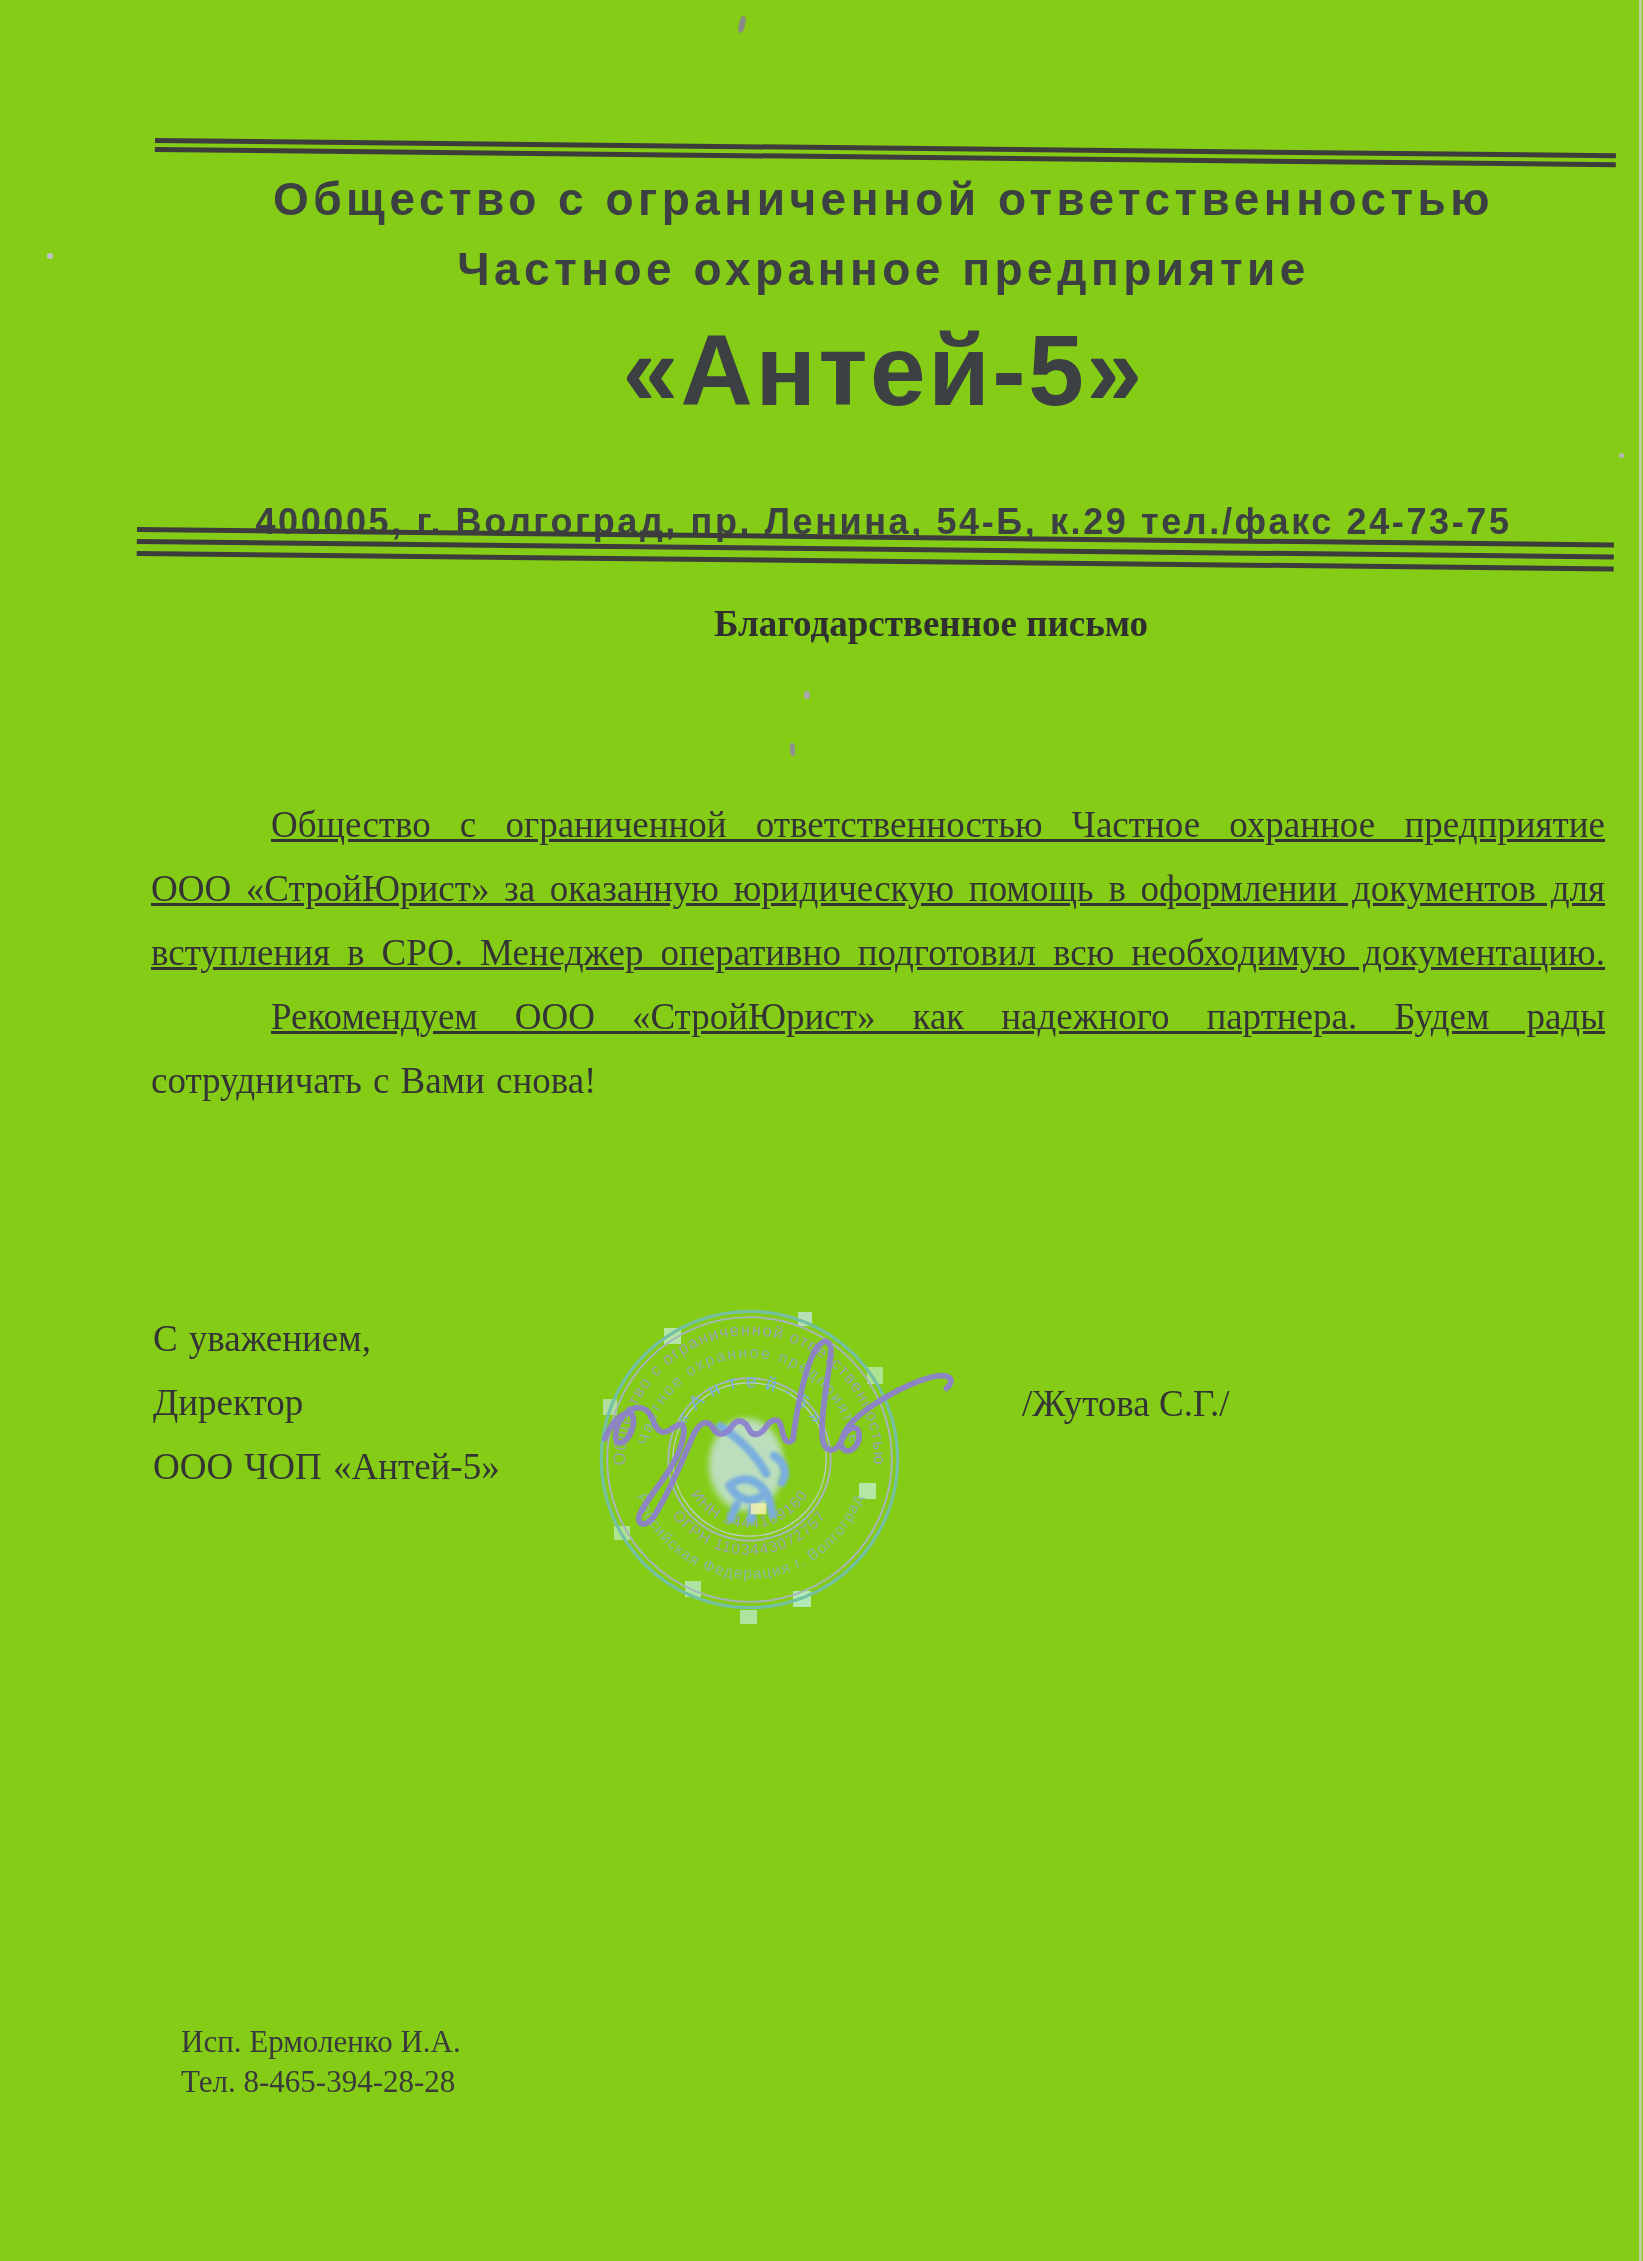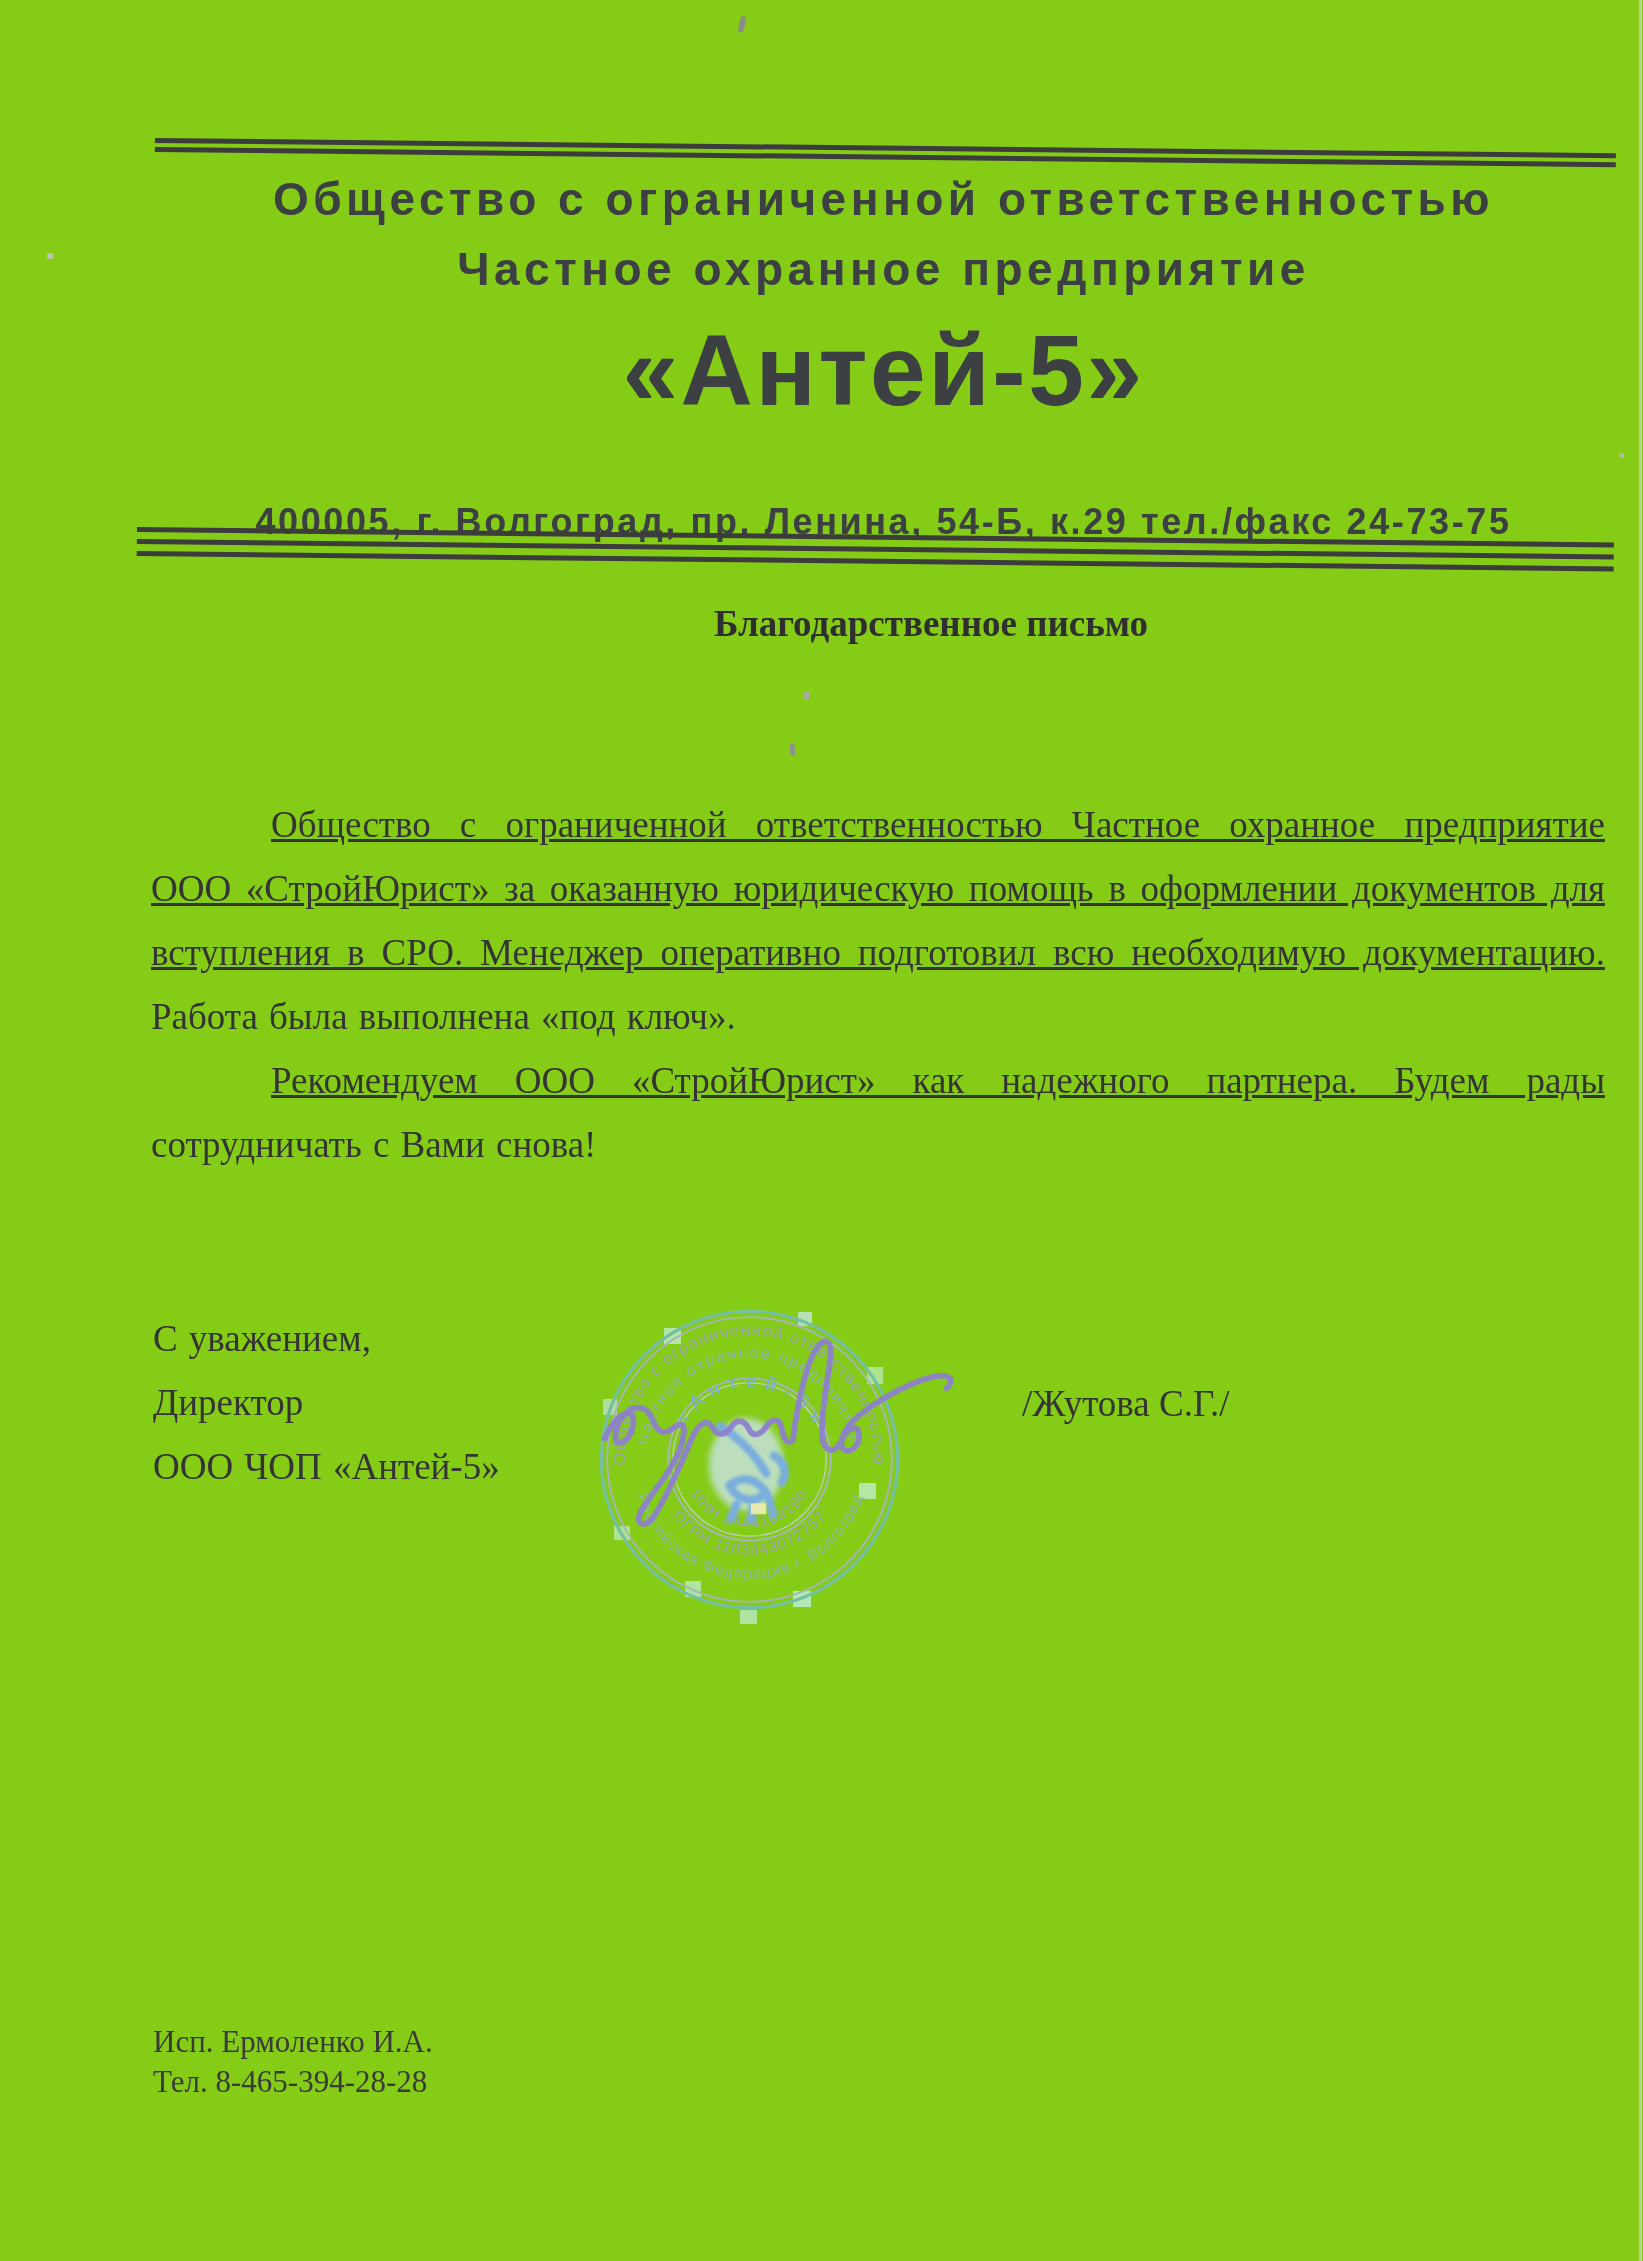--- a/index.html
+++ b/index.html
@@ -51,21 +51,21 @@
   
   #closing-block{position:absolute;left:153px;top:1307px;width:580px;}
   #closing-block .bodyline{height:64px;}
   #signer-name{
     position:absolute;left:1022px;top:1372px;
     font-size:37px;line-height:64px;color:#343434;white-space:nowrap;
   }
 
   
   #footer-block{position:absolute;left:153px;top:2022px;}
-  #footer-block div{font-size:31px;line-height:40px;color:#3a3a3a;white-space:nowrap;}
+  #footer-block div{font-size:31px;line-height:40px;color:#3a3a3a;white-space:nowrap;margin-left:28px;}
 
   
   #stamp-svg{position:absolute;left:582px;top:1292px;z-index:2;}
   #signature-svg{position:absolute;left:580px;top:1302px;z-index:3;}
   .stamp-arc{
     font-family:"Liberation Sans", sans-serif;
     fill:var(--text-gray,#98a2aa);
   }
   .artifact{position:absolute;z-index:1;}
 
@@ -100,21 +100,20 @@
     <div class="rule"></div>
     <div class="rule"></div>
   </div>
 
   <div id="letter-title">Благодарственное письмо</div>
 
   <div id="body-block">
     <div class="bodyline j i">Общество с ограниченной ответственностью Частное охранное предприятие</div>
     <div class="bodyline j">ООО «СтройЮрист» за оказанную юридическую помощь в оформлении документов для</div>
     <div class="bodyline j">вступления в СРО. Менеджер оперативно подготовил всю необходимую документацию.</div>
-    <div class="bodyline">Работа была выполнена «под ключ».</div>
     <div class="bodyline j i">Рекомендуем ООО «СтройЮрист» как надежного партнера. Будем рады</div>
     <div class="bodyline">сотрудничать с Вами снова!</div>
   </div>
 
   <div id="closing-block">
     <div class="bodyline">С уважением,</div>
     <div class="bodyline">Директор</div>
     <div class="bodyline">ООО ЧОП «Антей-5»</div>
   </div>
   <div id="signer-name">/Жутова С.Г./</div>

